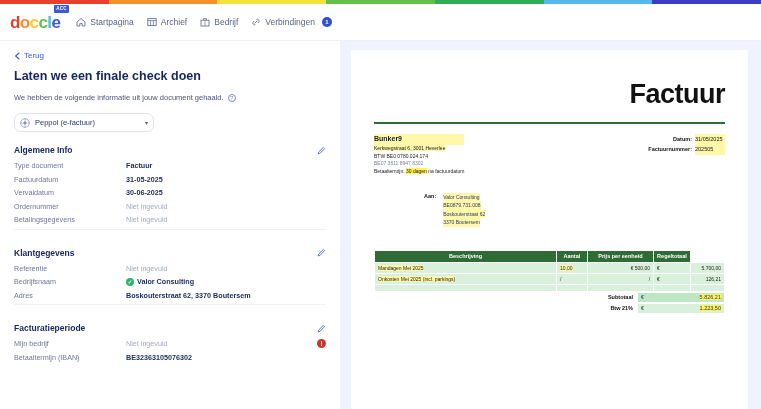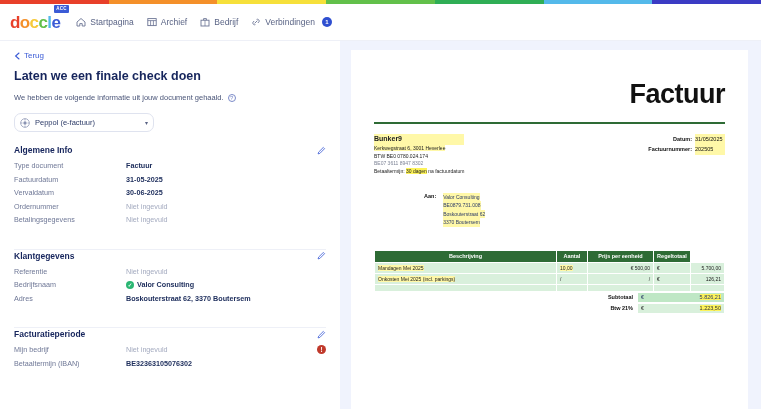--- a/index.html
+++ b/index.html
@@ -67,21 +67,21 @@
   }
   #channel-select {
     width:140px; height:19px; border:1px solid #dfe3ef; border-radius:7px;
     display:flex; align-items:center; padding:0 5px; gap:5px;
     font-size:7.5px; color:#2b3a67; cursor:pointer; margin-bottom:13px;
     background:#fff;
   }
   .peppol-icon { width:10px; height:10px; flex:0 0 auto; }
   .caret { margin-left:auto; font-size:6px; color:#5a6485; }
 
-  .card { border-bottom:1px solid #eef0f7; padding-bottom:20px; margin-bottom:1px; }
+  .card { border-bottom:1px solid #eef0f7; padding-bottom:0; margin-bottom:18px; }
   .card:last-child { border-bottom:none; }
   .card-head { display:flex; align-items:center; margin-bottom:6px; }
   .card-title { font-size:8.5px; font-weight:bold; color:#16255c; }
   .edit-icon { margin-left:auto; width:9px; height:9px; cursor:pointer; color:#3b5bd6; }
   .edit-icon svg { width:9px; height:9px; display:block; }
   .row { display:flex; align-items:center; margin-bottom:4.5px; }
   .row-label { width:112px; font-size:7.2px; color:#6e7796; flex:0 0 auto; }
   .row-val { font-size:7.2px; font-weight:bold; color:#20305e; display:flex; align-items:center; gap:3px; }
   .row-val.empty { font-weight:normal; color:#a3aabf; }
   .check {

